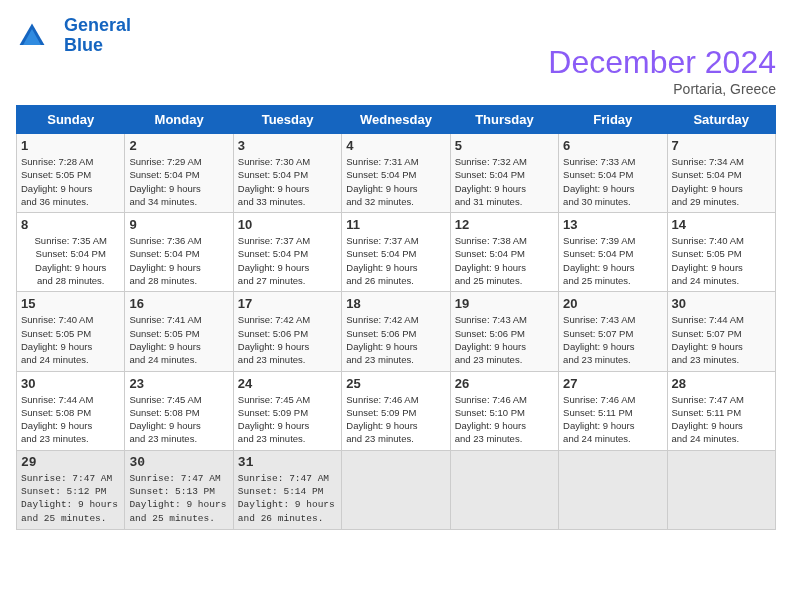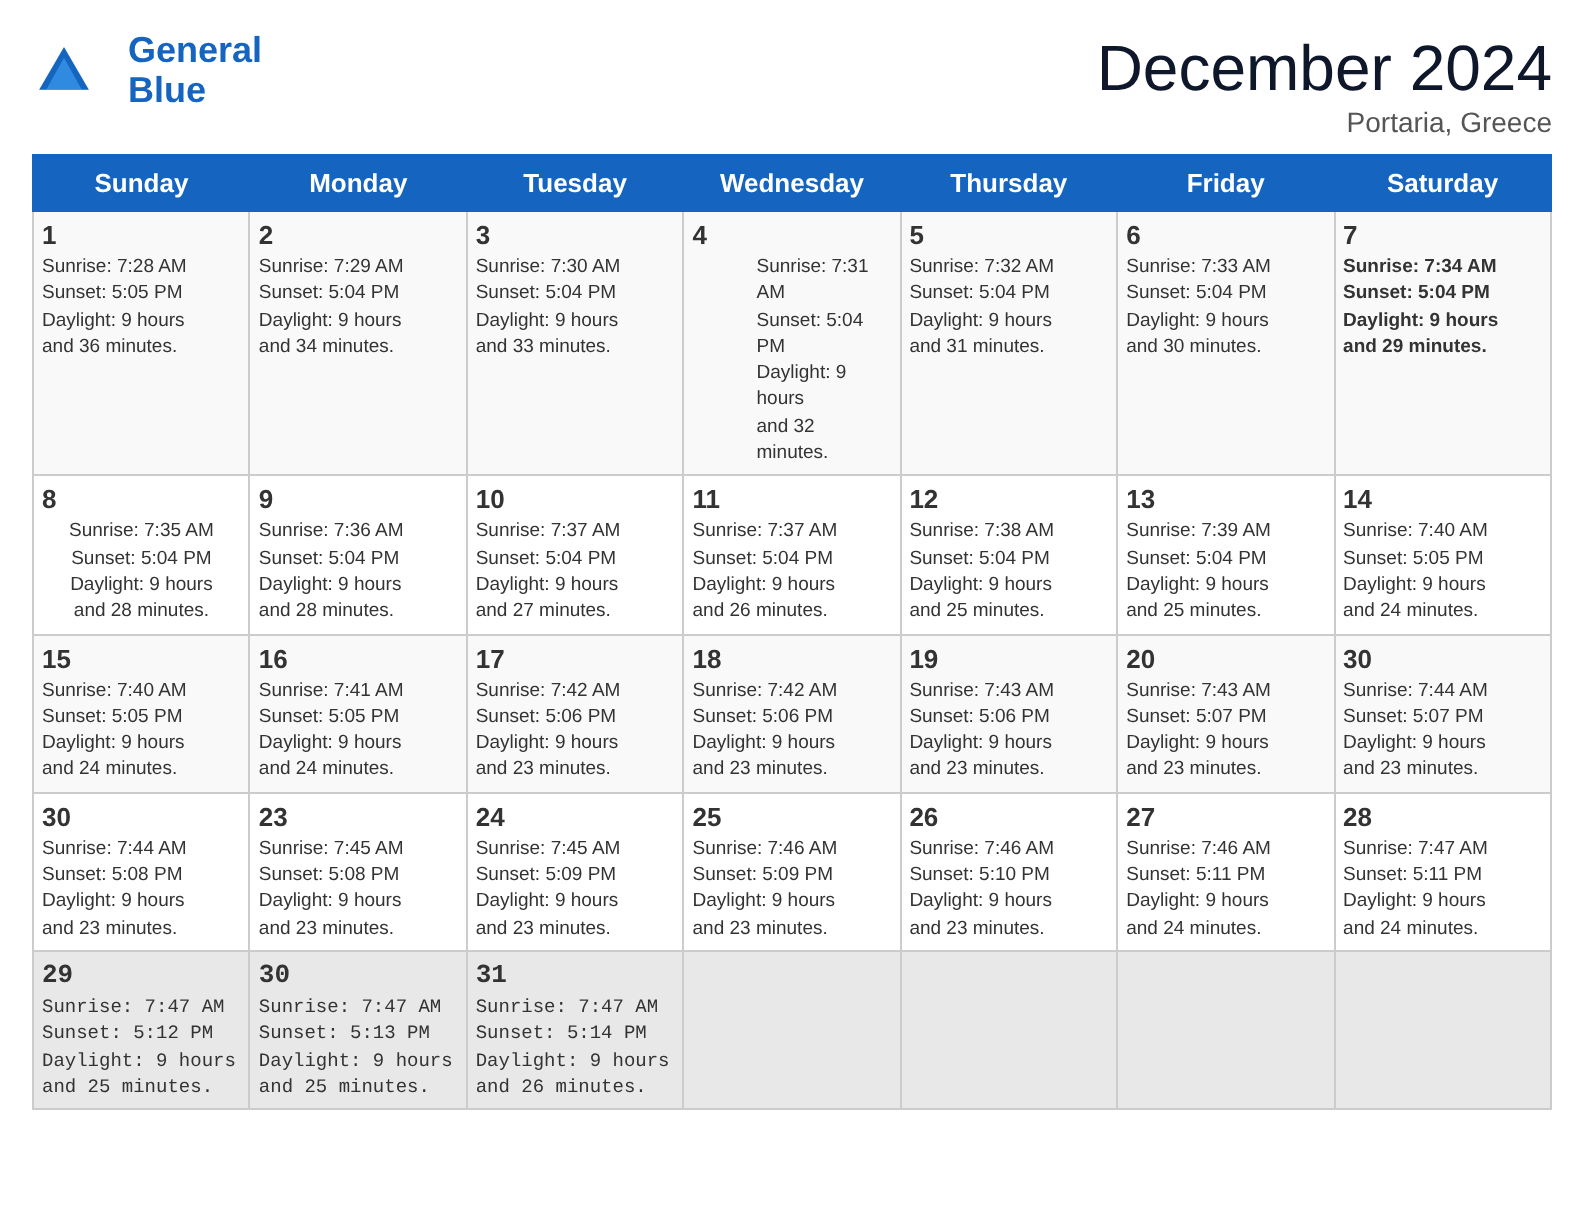--- a/index.html
+++ b/index.html
@@ -29,21 +29,22 @@
     }
     .logo-text span { color: #1565c0; }
     .logo-icon {
       width: 32px;
       height: 32px;
     }
     .title-block { text-align: right; }
     .calendar-title {
       font-size: 32px;
       font-weight: normal;
-      color: #0f172a;
+      color: #8b5cf6;
+      margin-top: 28px;
     }
     .calendar-subtitle {
       font-size: 14px;
       color: #555;
     }
     table {
       width: 100%;
       border-collapse: collapse;
       font-size: 10px;
     }
@@ -135,42 +136,42 @@
         </td>
         <td>
           <span class="day-num">3</span>
           <div class="day-info" style="white-space: pre-line;">Sunrise: 7:30 AM
 Sunset: 5:04 PM
 Daylight: 9 hours
 and 33 minutes.</div>
         </td>
         <td>
           <span class="day-num">4</span>
-          <div class="day-info" style="white-space: pre-line; margin-left: 32px;">Sunrise: 7:31 AM
+          <div class="day-info" style="white-space: pre-line;">Sunrise: 7:31 AM
 Sunset: 5:04 PM
 Daylight: 9 hours
 and 32 minutes.</div>
         </td>
         <td>
           <span class="day-num">5</span>
           <div class="day-info" style="white-space: pre-line;">Sunrise: 7:32 AM
 Sunset: 5:04 PM
 Daylight: 9 hours
 and 31 minutes.</div>
         </td>
         <td>
           <span class="day-num">6</span>
           <div class="day-info" style="white-space: pre-line;">Sunrise: 7:33 AM
 Sunset: 5:04 PM
 Daylight: 9 hours
 and 30 minutes.</div>
         </td>
         <td>
           <span class="day-num">7</span>
-          <div class="day-info" style="white-space: pre-line; font-weight: bold;">Sunrise: 7:34 AM
+          <div class="day-info" style="white-space: pre-line;">Sunrise: 7:34 AM
 Sunset: 5:04 PM
 Daylight: 9 hours
 and 29 minutes.</div>
         </td>
       </tr>
       <tr>
         <td>
           <span class="day-num">8</span>
           <div class="day-info" style="white-space: pre-line; text-align: center;">Sunrise: 7:35 AM
 Sunset: 5:04 PM

